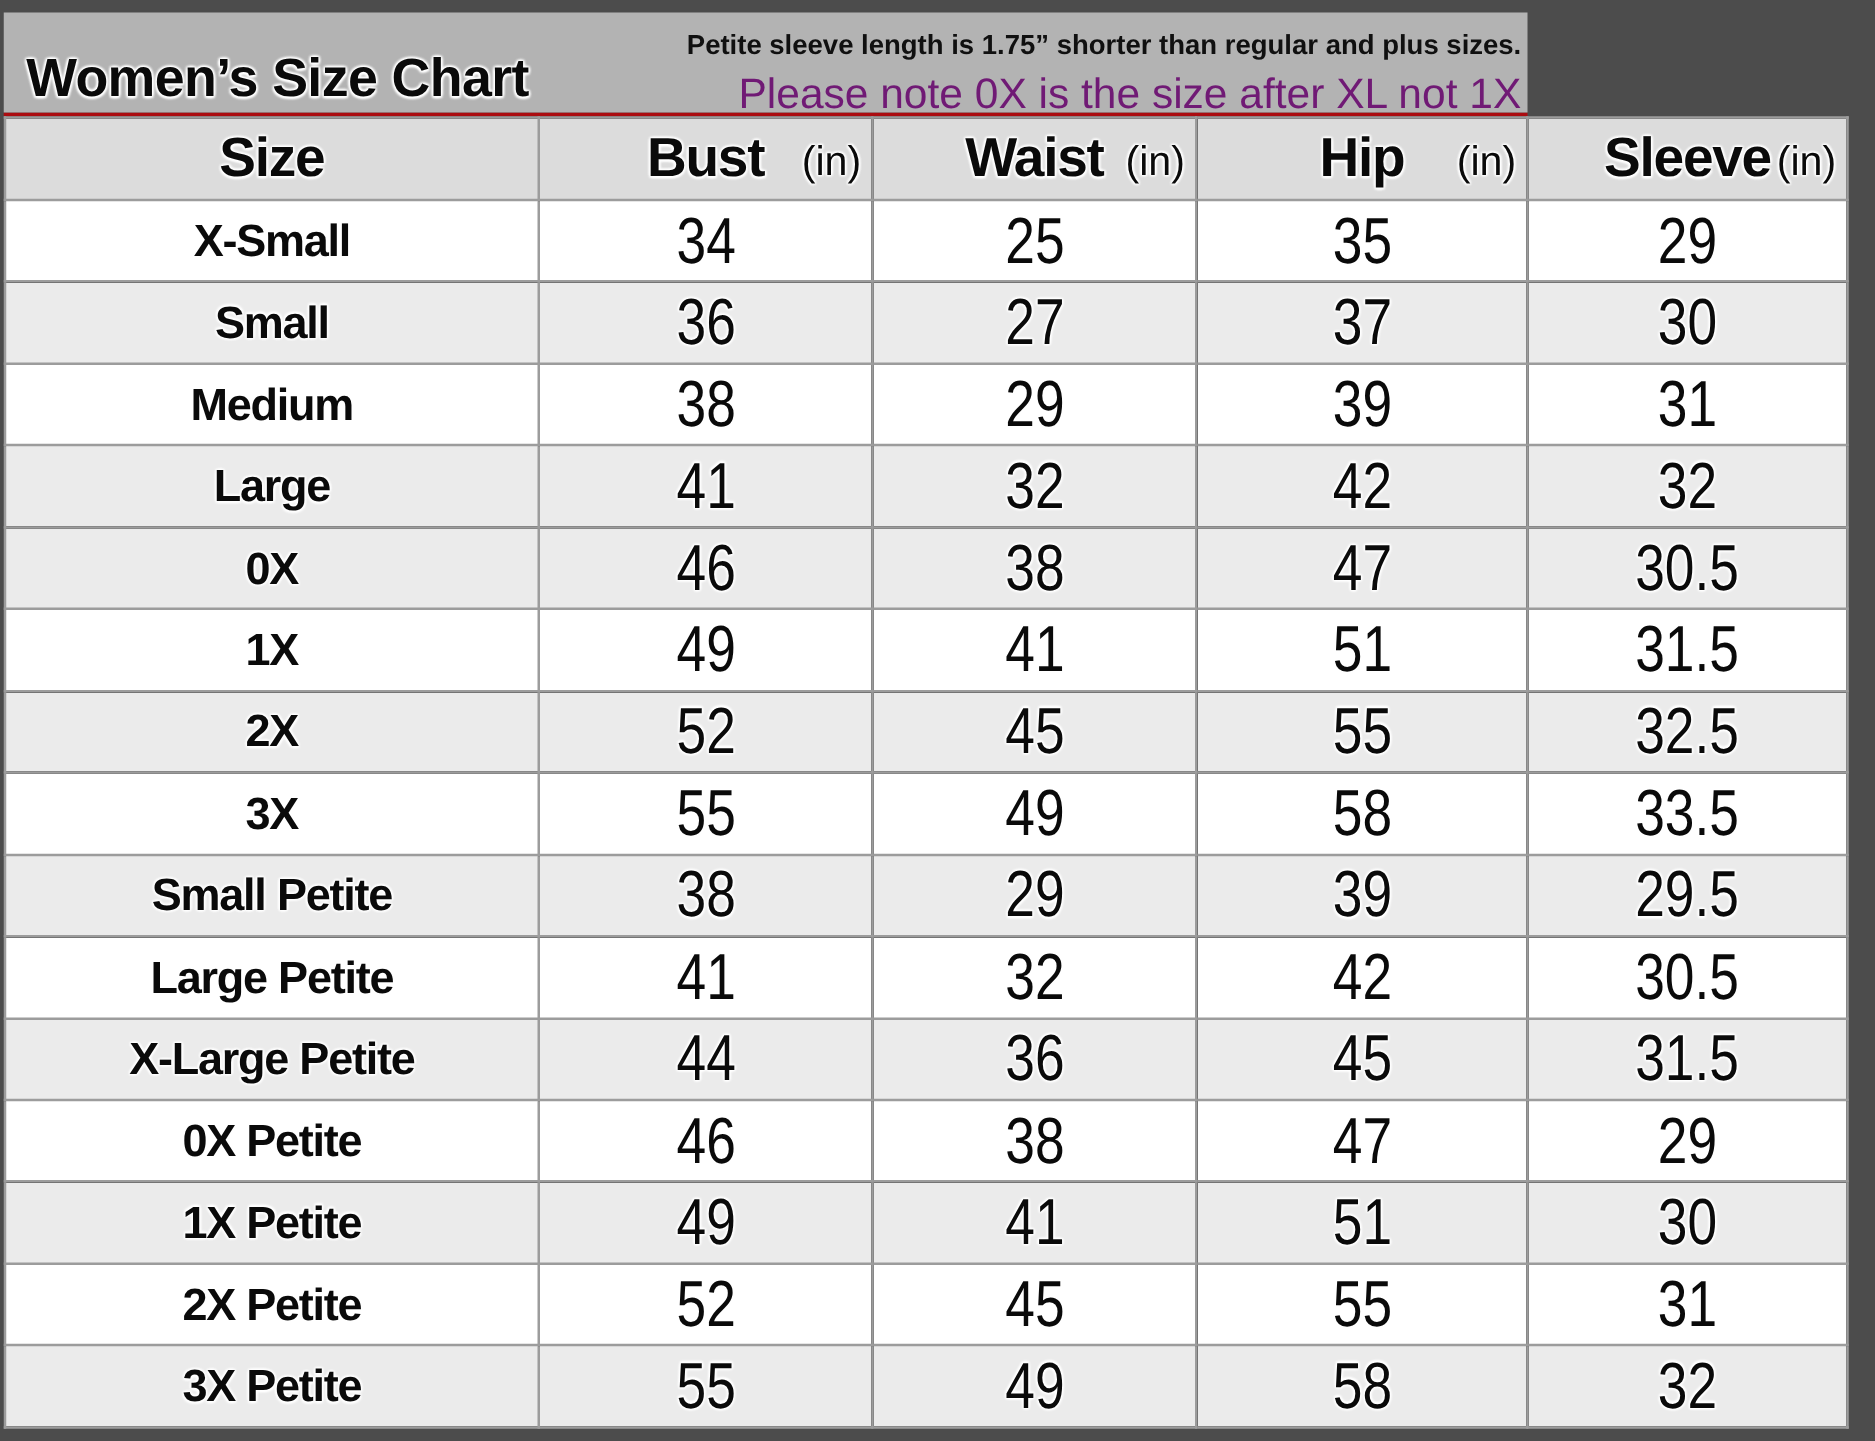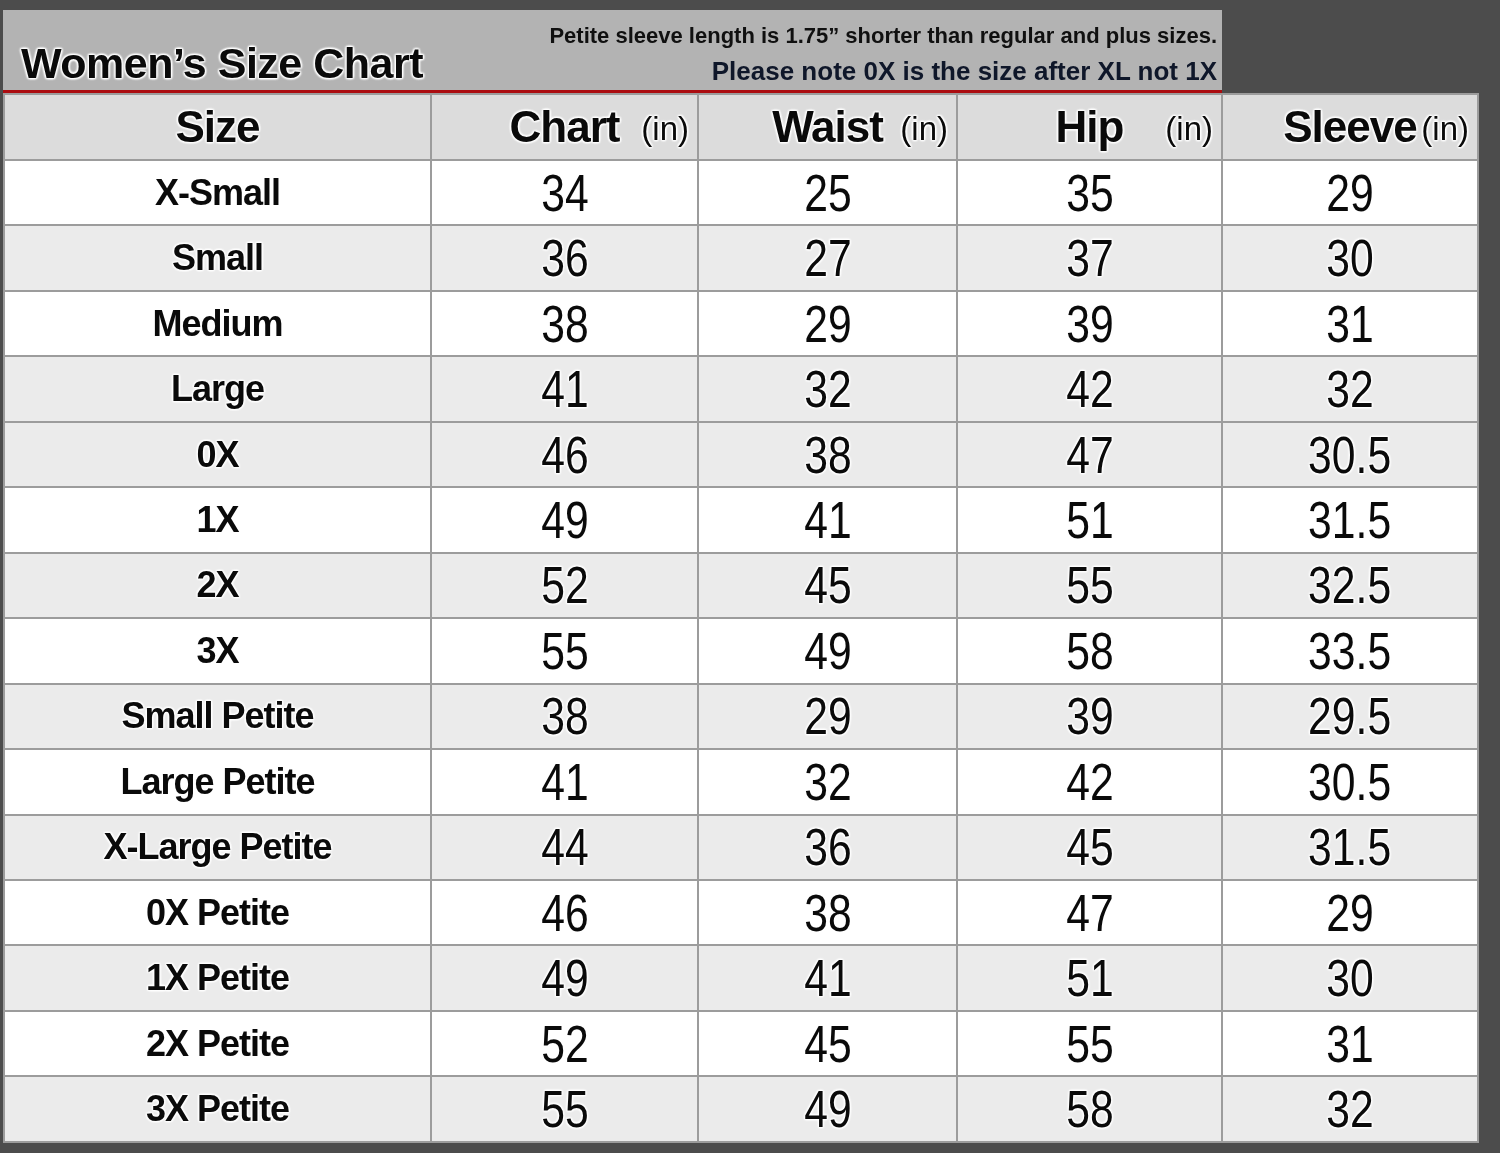--- a/index.html
+++ b/index.html
@@ -29,21 +29,21 @@
   .title {
     position:absolute; left:18px; bottom:2px;
     font-size:43px; font-weight:bold; color:#0a0a0a;
     letter-spacing:-0.5px; white-space:nowrap;
   }
   .notes {
     position:absolute; top:13px; right:5px;
     text-align:right; white-space:nowrap;margin-left:28px;
   }
   .note-black { font-size:22px; font-weight:bold; color:#101010; }
-  .note-red   { font-size:26px; font-weight:bold; color:#0f172a; margin-top:7px; }
+  .note-red   { font-size:34px; font-weight:normal; color:#701a75; margin-top:7px; }
   .red-divider { height:3px; background:#ab0c10; }
 
   
   table.size-chart {
     width:1474px; height:1050px;
     border-collapse:collapse; table-layout:fixed;
   }
   .size-chart th, .size-chart td {
     border:2px solid #9c9c9c;
     text-align:center; vertical-align:middle;
@@ -89,21 +89,21 @@
         <col style="width:259px">
         <col style="width:265px">
         <col style="width:256px">
       </colgroup>
       <thead>
         <tr>
           <th>
             <span class="h-label glow">Size</span><span class="h-unit glow"></span>
           </th>
           <th>
-            <span class="h-label glow">Chart</span><span class="h-unit glow">(in)</span>
+            <span class="h-label glow">Bust</span><span class="h-unit glow">(in)</span>
           </th>
           <th>
             <span class="h-label glow">Waist</span><span class="h-unit glow">(in)</span>
           </th>
           <th>
             <span class="h-label glow">Hip</span><span class="h-unit glow">(in)</span>
           </th>
           <th>
             <span class="h-label glow">Sleeve</span><span class="h-unit glow">(in)</span>
           </th>

